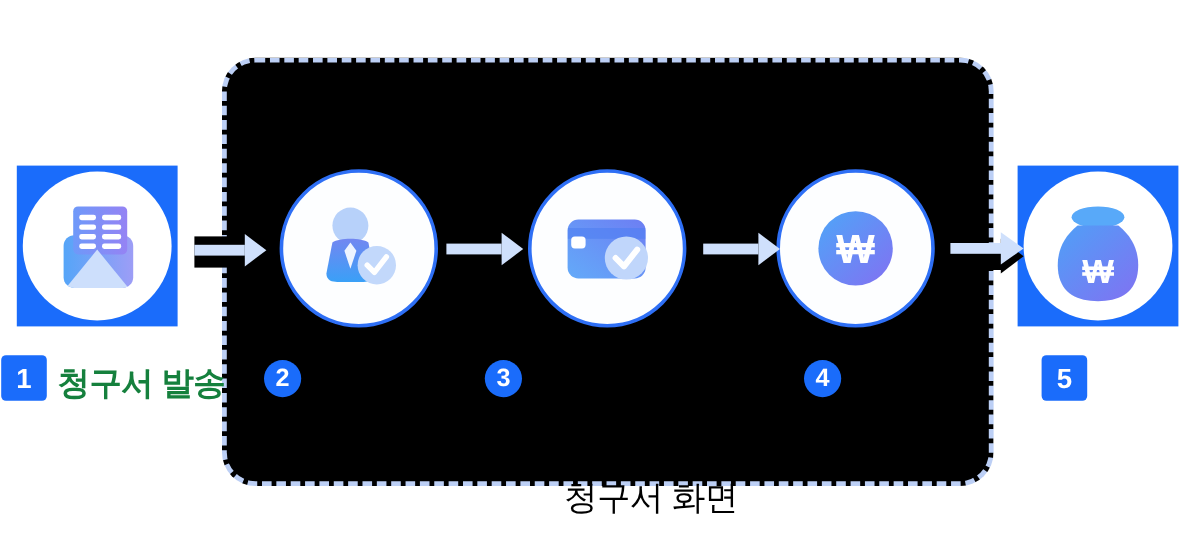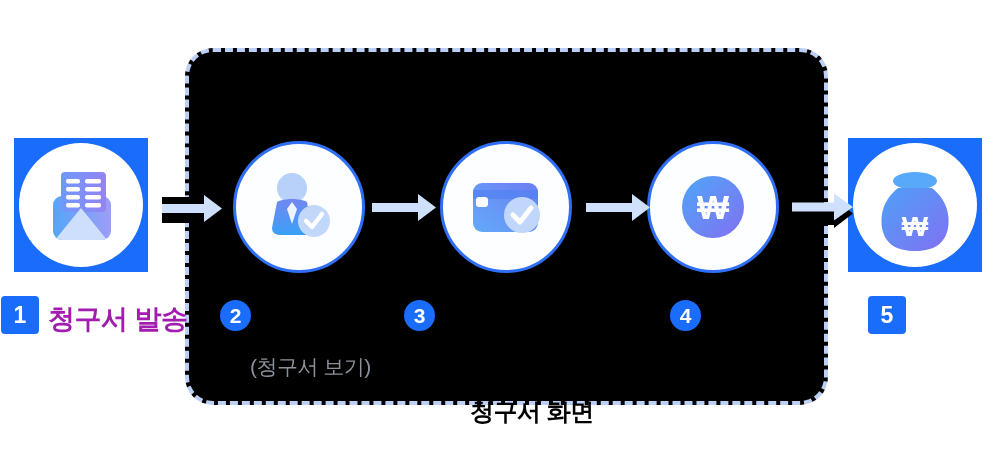--- a/index.html
+++ b/index.html
@@ -18,26 +18,26 @@
                background:#fdfeff;border:3px solid #2e6ff5;top:141px;z-index:3;}
   .rc-2{left:233px;} .rc-3{left:440px;} .rc-4{left:647px;}
   .icon-svg{position:absolute;}
   
   .badge{position:absolute;background:#1a6cfb;color:#fff;font-weight:bold;display:flex;
          align-items:center;justify-content:center;z-index:6;}
   .badge-round{width:31px;height:31px;border-radius:50%;font-size:21px;top:300px;}
   .badge-square{width:38px;height:38px;border-radius:4px;font-size:23px;top:296px;}
   .b1{left:1px;} .b2{left:220px;} .b3{left:404px;} .b4{left:670px;} .b5{left:868px;}
   
-  .step-label{position:absolute;font-size:27px;font-weight:700;color:#a21caf;letter-spacing:-0.5px;
+  .step-label{position:absolute;font-size:27px;font-weight:700;color:#15803d;letter-spacing:-0.5px;
               white-space:nowrap;z-index:6;top:301px;}
   .lbl-1{left:48px;} .lbl-5{left:918px;}
   .sub-note{position:absolute;left:250px;top:353px;font-size:21px;font-weight:500;color:#8b9099;
             white-space:nowrap;z-index:6;letter-spacing:-0.5px;}
-  .box-caption{position:absolute;left:470px;top:396px;font-size:24px;font-weight:700;color:#000;
+  .box-caption{position:absolute;left:470px;top:396px;font-size:28px;font-weight:400;color:#000;
                white-space:nowrap;z-index:7;letter-spacing:-0.5px;}
   .arrow-layer{position:absolute;left:0;top:0;z-index:5;}
 </style>
 </head>
 <body>
 
 <div class="canvas">
 
   <div class="flow-box"></div>
 
@@ -169,16 +169,15 @@
     <span>3</span>
   </div>
   <div class="badge badge-round b4">
     <span>4</span>
   </div>
   <div class="badge badge-square b5">
     <span>5</span>
   </div>
 
   <div class="step-label lbl-1">청구서 발송</div>
-  <div class="sub-note">(청구서 보기)</div>
   <div class="box-caption">청구서 화면</div>
 
 </div>
 
 </body></html>

